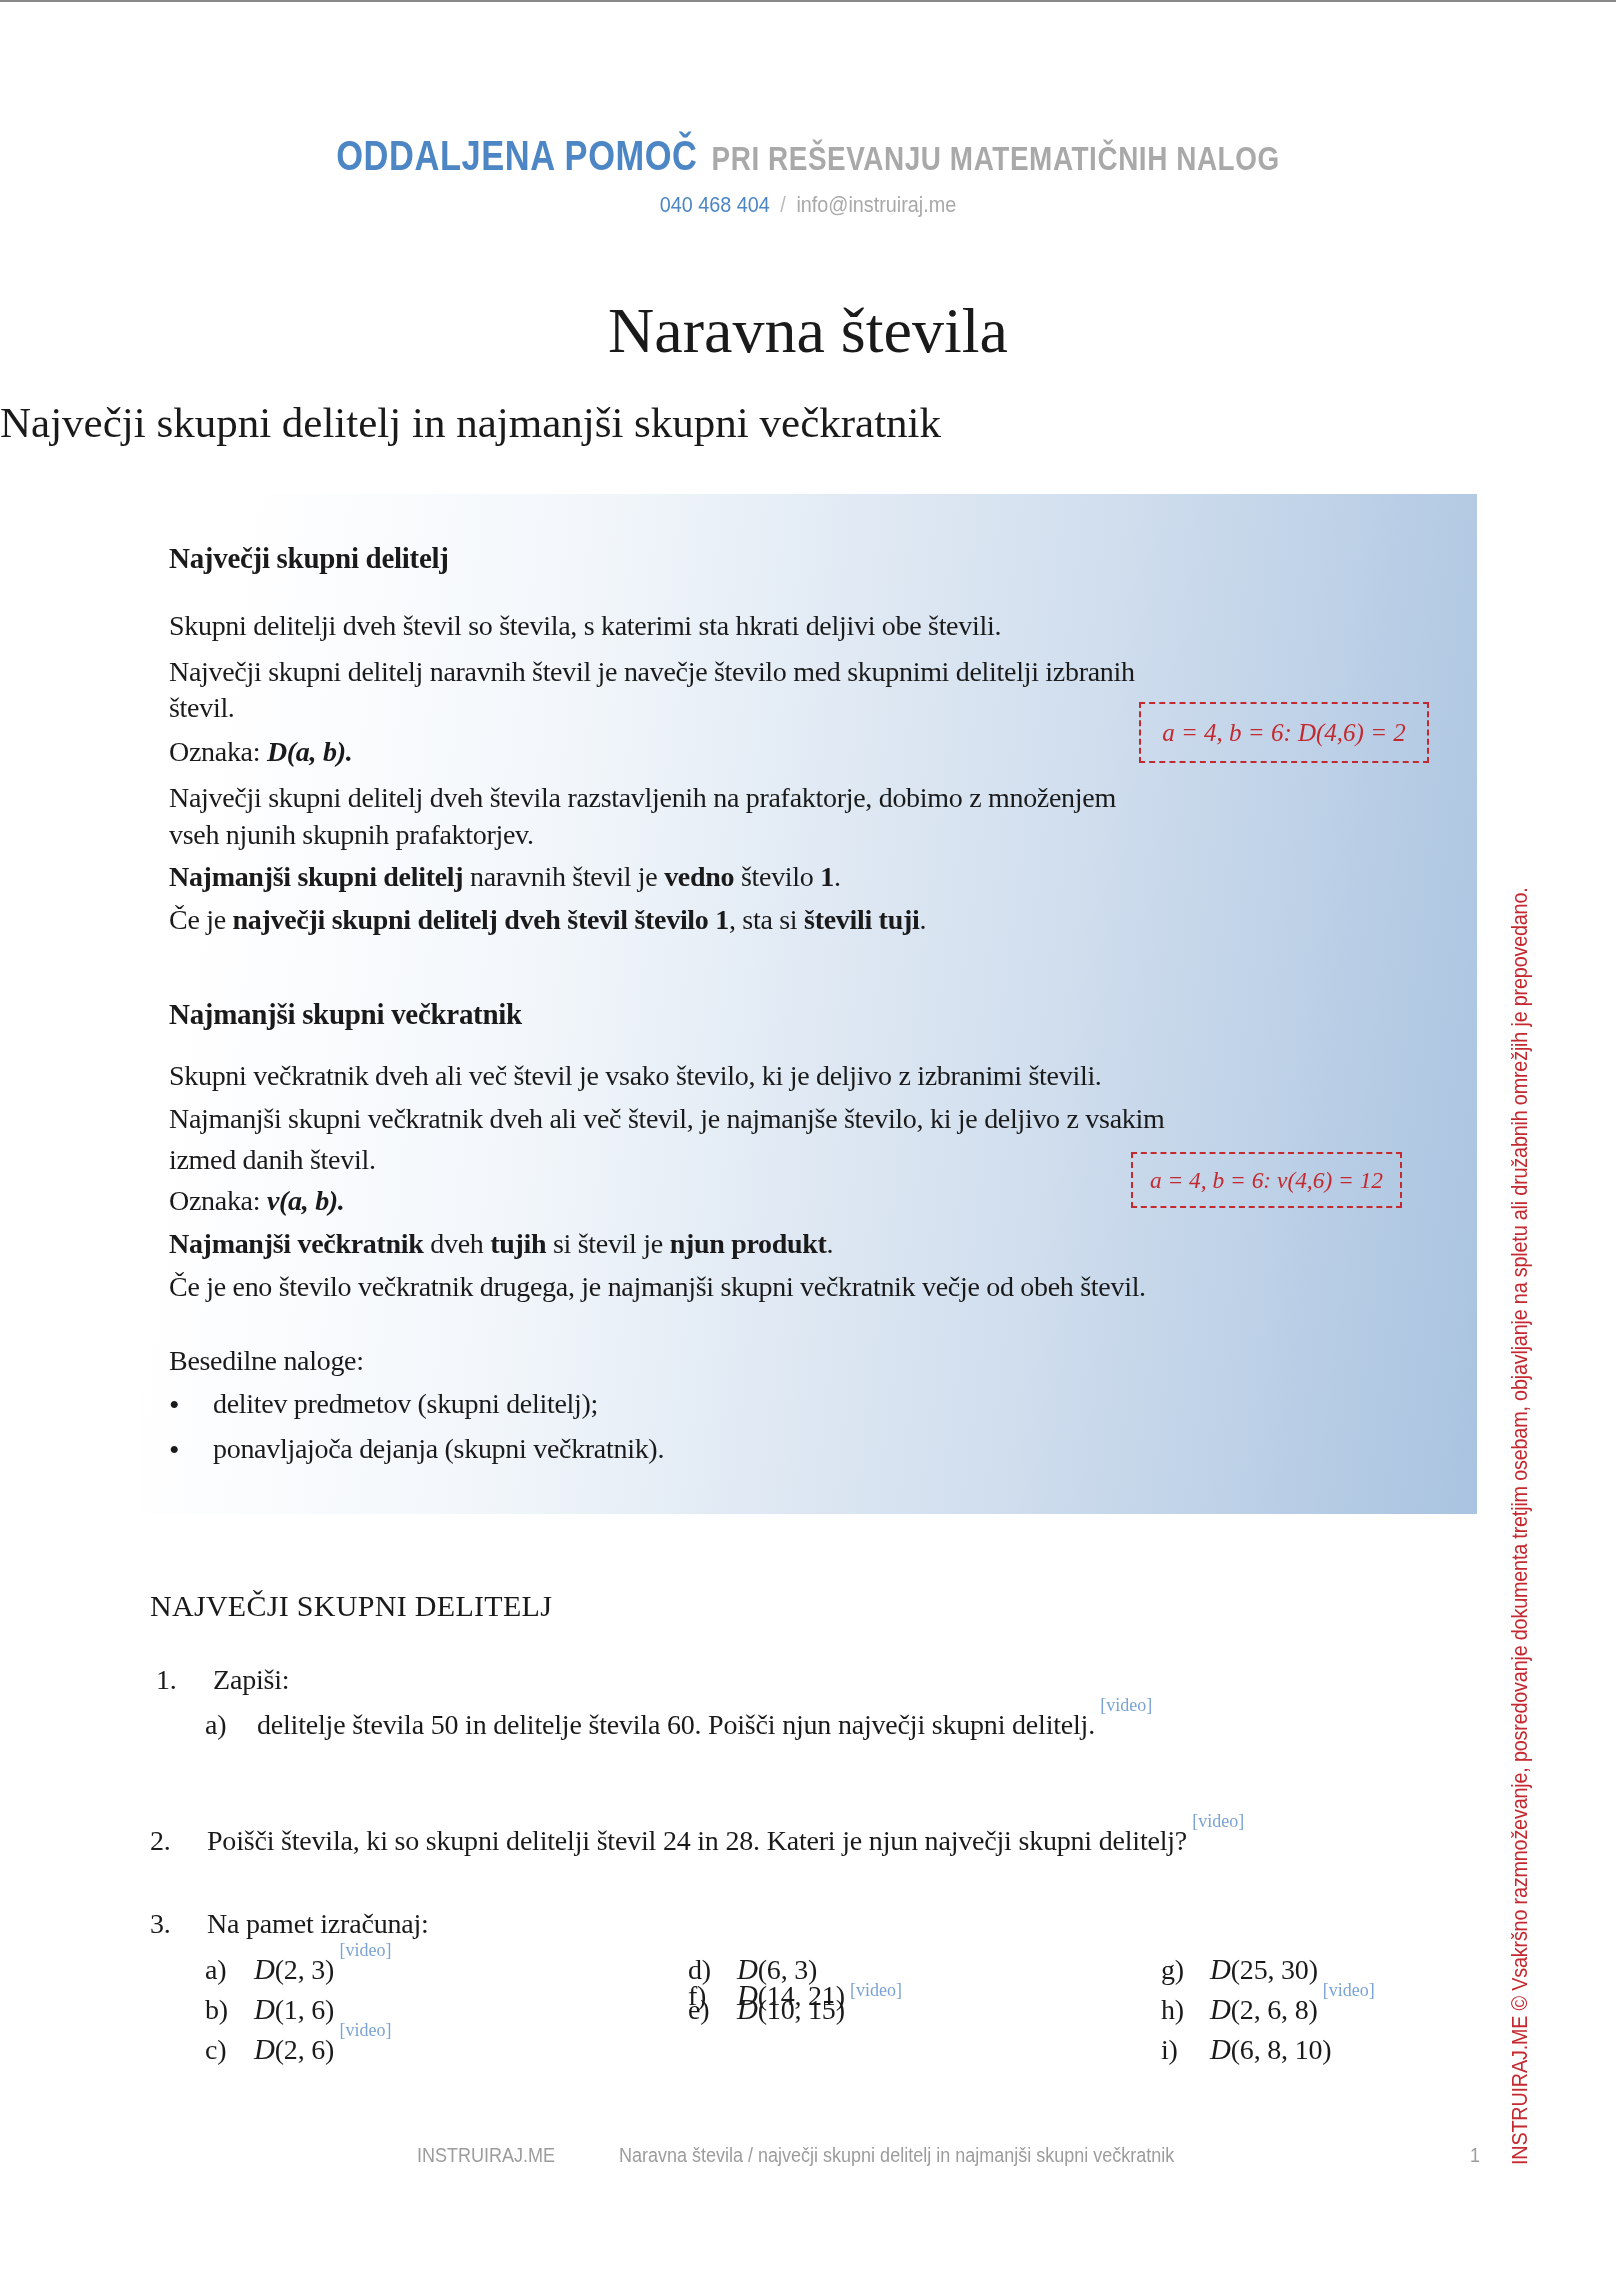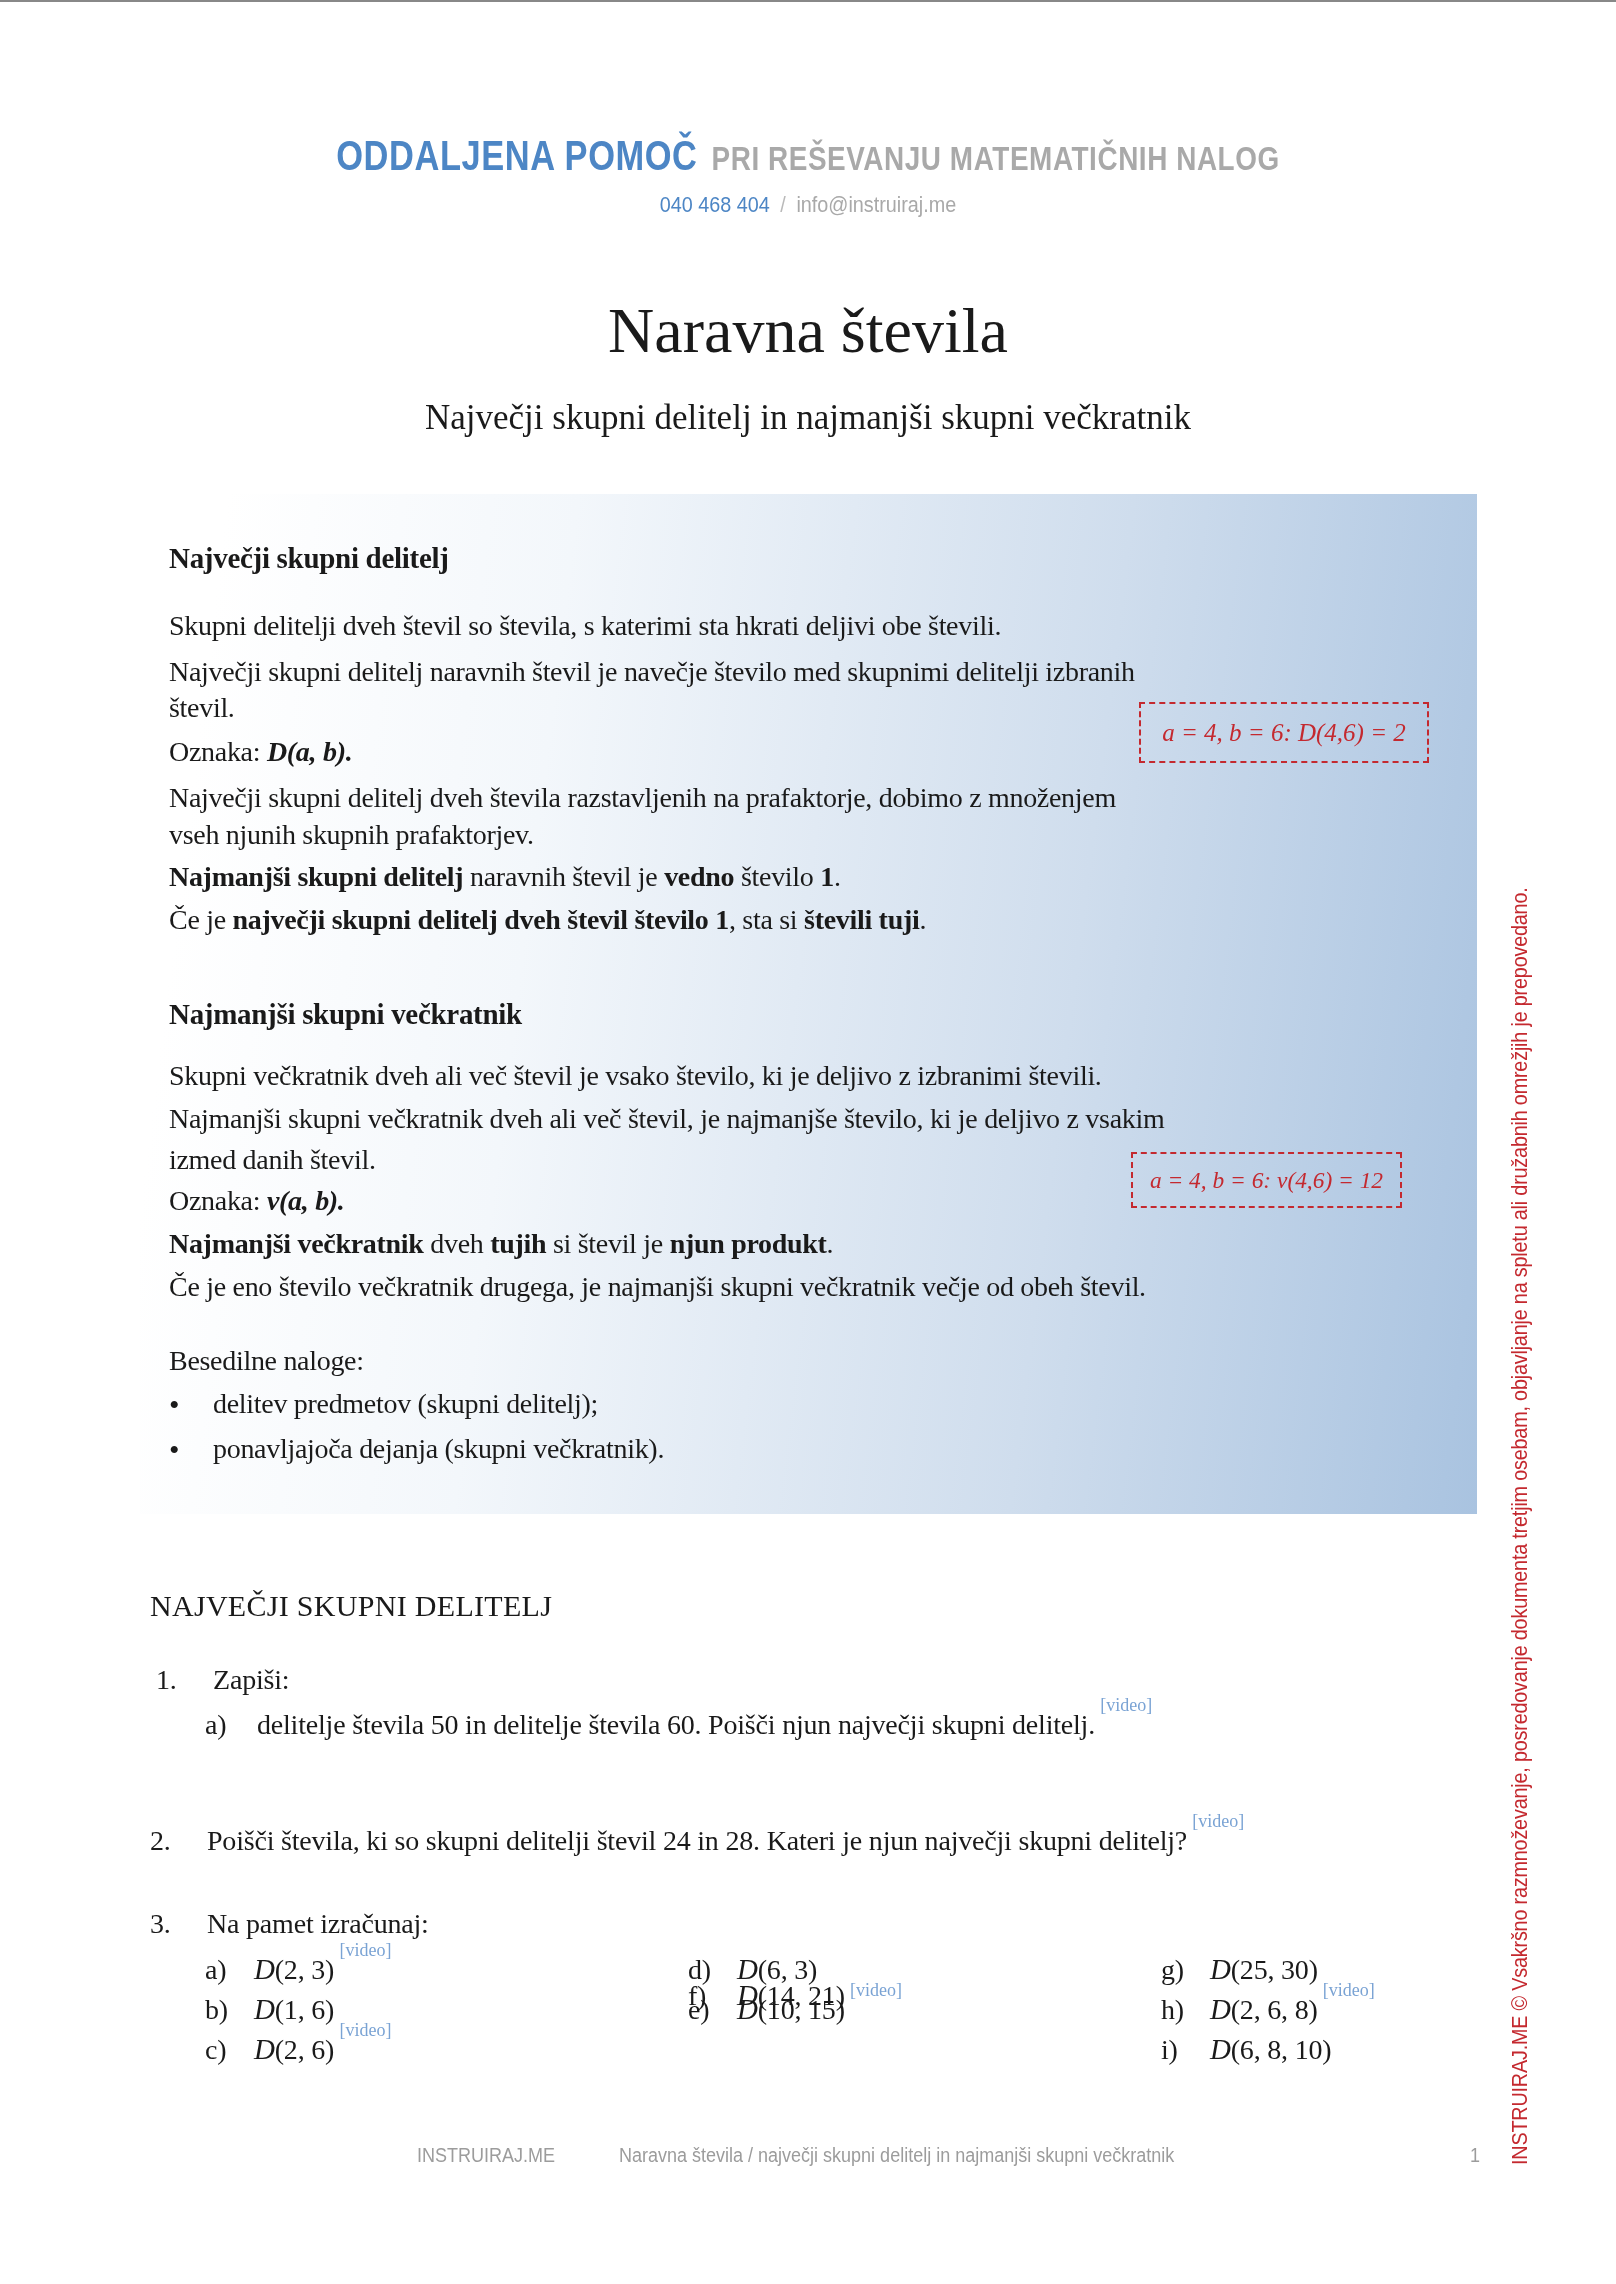--- a/index.html
+++ b/index.html
@@ -28,21 +28,21 @@
   .phone { color: #4d86c5; }
   .contact-sep { color: #b9b9b9; margin: 0 11.7px; }
   .email { color: #a9a9a9; }
   
   .doc-title {
     position: absolute; top: 292px; left: 0; width: 100%;
     text-align: center; font-size: 64px; font-weight: 400;
   }
   .doc-subtitle {
     position: absolute; top: 396px; left: 0; width: 100%;
-    text-align: center; font-size: 35px; font-weight: 400;
+    font-size: 43px; font-weight: 400;
   }
   
   .infobox {
     position: absolute; left: 140px; top: 492px; width: 1337px; height: 1020px;
     background: linear-gradient(97deg, #ffffff 6%, #f3f7fb 30%, #cfdded 68%, #a9c3e0 100%);
   }
   .bx-line { position: absolute; left: 29px; white-space: nowrap; font-size: 28px; line-height: 1.2; letter-spacing: -0.3px; }
   .bx-h { font-weight: 700; font-size: 29px; }
   .b { font-weight: 700; }
   .mbi { font-style: italic; font-weight: 700; }

